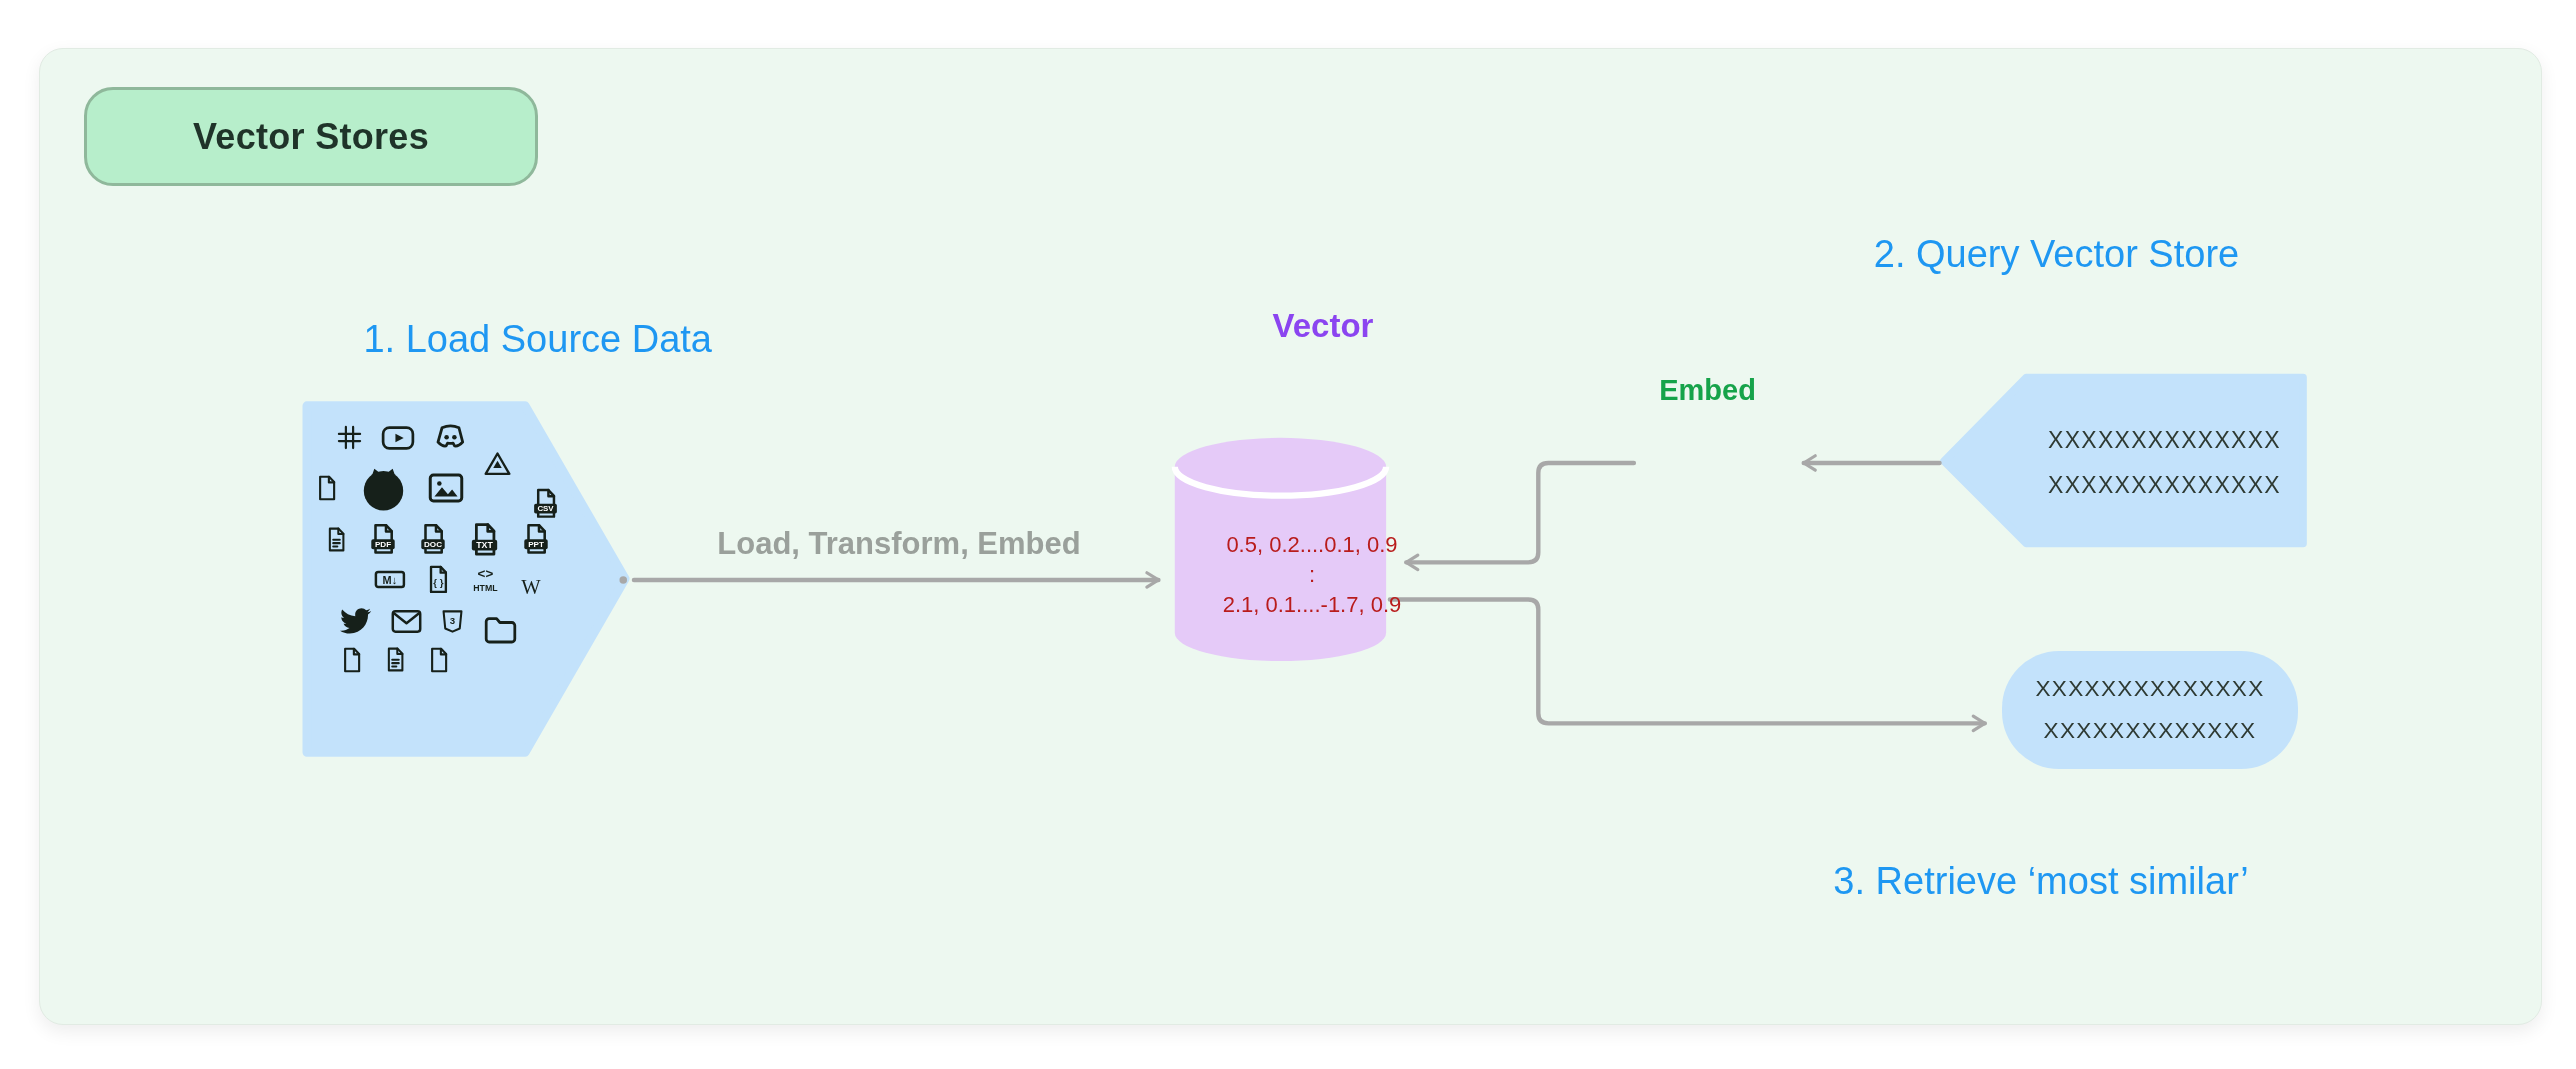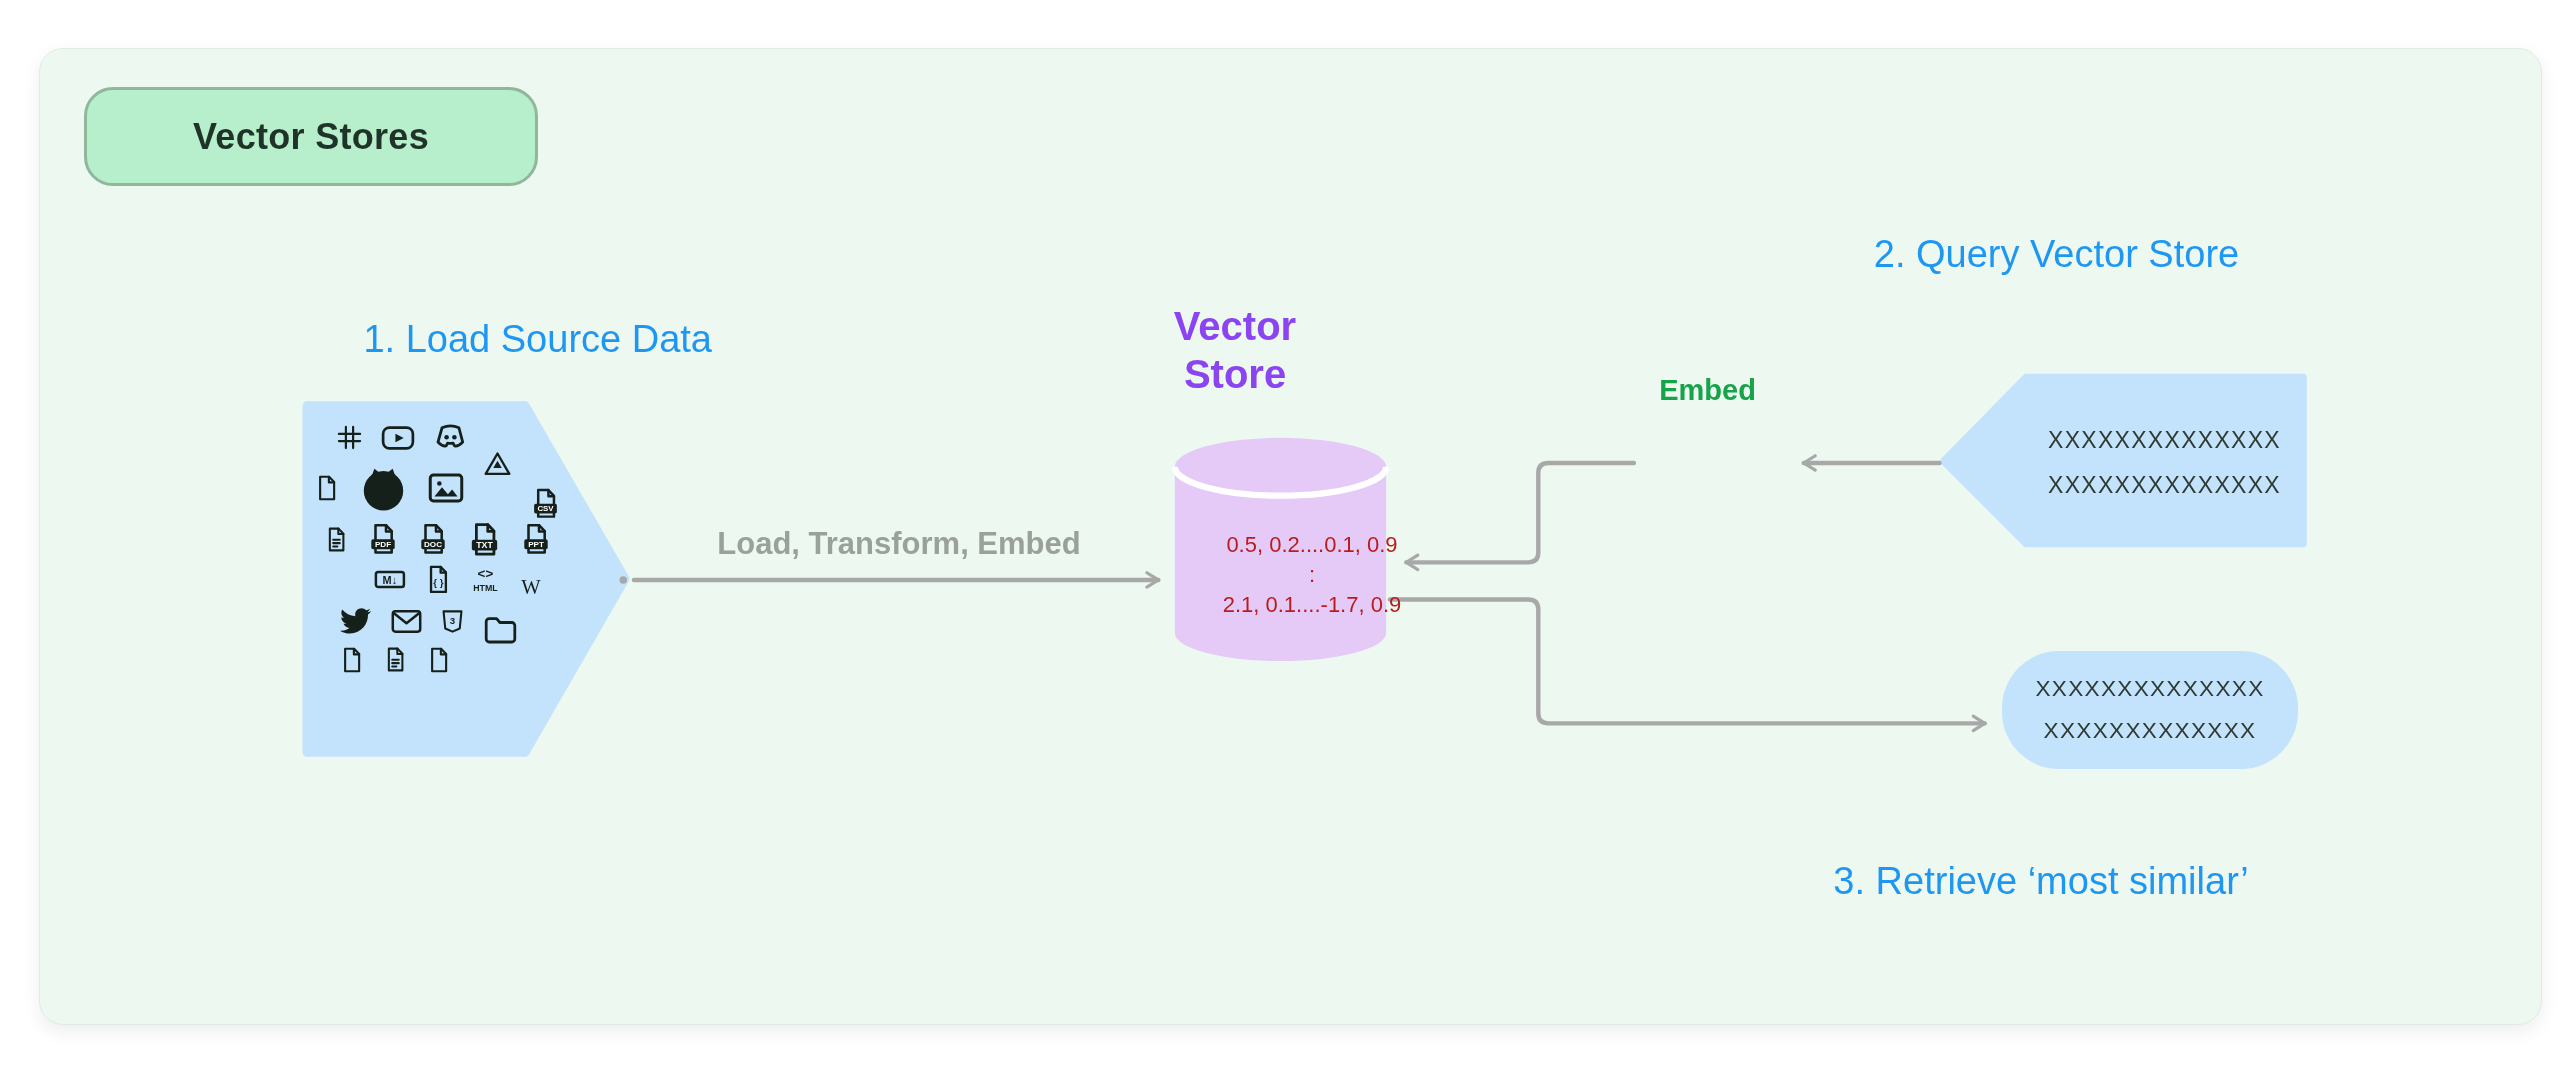--- a/index.html
+++ b/index.html
@@ -15,21 +15,21 @@
     display:flex;align-items:center;justify-content:center;
     font-size:36px;font-weight:800;color:#1f3329;letter-spacing:0.3px;}
 
   .step-heading{font-weight:400;color:#1e97f2;font-size:38px;white-space:nowrap;}
   #h-step1{left:209px;top:318px;width:503px;text-align:right;}
   #h-step2{left:1805px;top:233px;width:503px;}
   #h-step3{left:1758px;top:860px;width:566px;}
 
   #load-arrow-label{left:679px;top:526px;width:440px;font-size:31px;font-weight:700;color:#9aa09b;}
 
-  #vs-title{left:1106px;top:302px;width:258px;font-size:40px;line-height:48px;font-weight:800;color:#8b45f0;}
+  #vs-title{left:1194px;top:302px;width:258px;font-size:33px;line-height:48px;font-weight:800;color:#8b45f0;}
 
   #cyl-text{left:1176px;top:530px;width:210px;font-size:22px;line-height:30px;color:#b91c1c;padding-left:31px;}
 
   #embed-label{left:1613px;top:374px;width:189px;font-size:29px;font-weight:800;color:#16a34a;}
   .embed-box{position:absolute;left:1635px;top:416px;width:146px;height:103px;z-index:2;
     background:#aaefc9;border-radius:8.8px;display:flex;flex-direction:column;align-items:center;
     justify-content:center;font-size:21px;line-height:31px;color:#394439;}
 
   .query-shape-text{left:2026px;top:418px;width:277px;font-size:23px;line-height:45px;
     letter-spacing:1.3px;color:#2e3a33;font-weight:500;}
@@ -261,21 +261,20 @@
           <svg width="30" height="30" viewBox="0 0 24 24" fill="none" stroke="#16201a" stroke-width="1.7" stroke-linecap="round" stroke-linejoin="round" font-family="Liberation Sans,sans-serif">
             <path d="M6.5 3h7.2l4 4.2V21H6.5z"></path>
             <path d="M13.5 3v4.5h4.2"></path>
           </svg>
         </span>
       </div>
     </div>
 
   <div id="vs-title" class="txt">
     <div>Vector</div>
-    <div>Store</div>
   </div>
 
   <div id="cyl-text" class="txt">
     <div>0.5, 0.2....0.1, 0.9</div>
     <div>:</div>
     <div>2.1, 0.1....-1.7, 0.9</div>
   </div>
 
   <div id="embed-label" class="txt">Embed</div>
 

